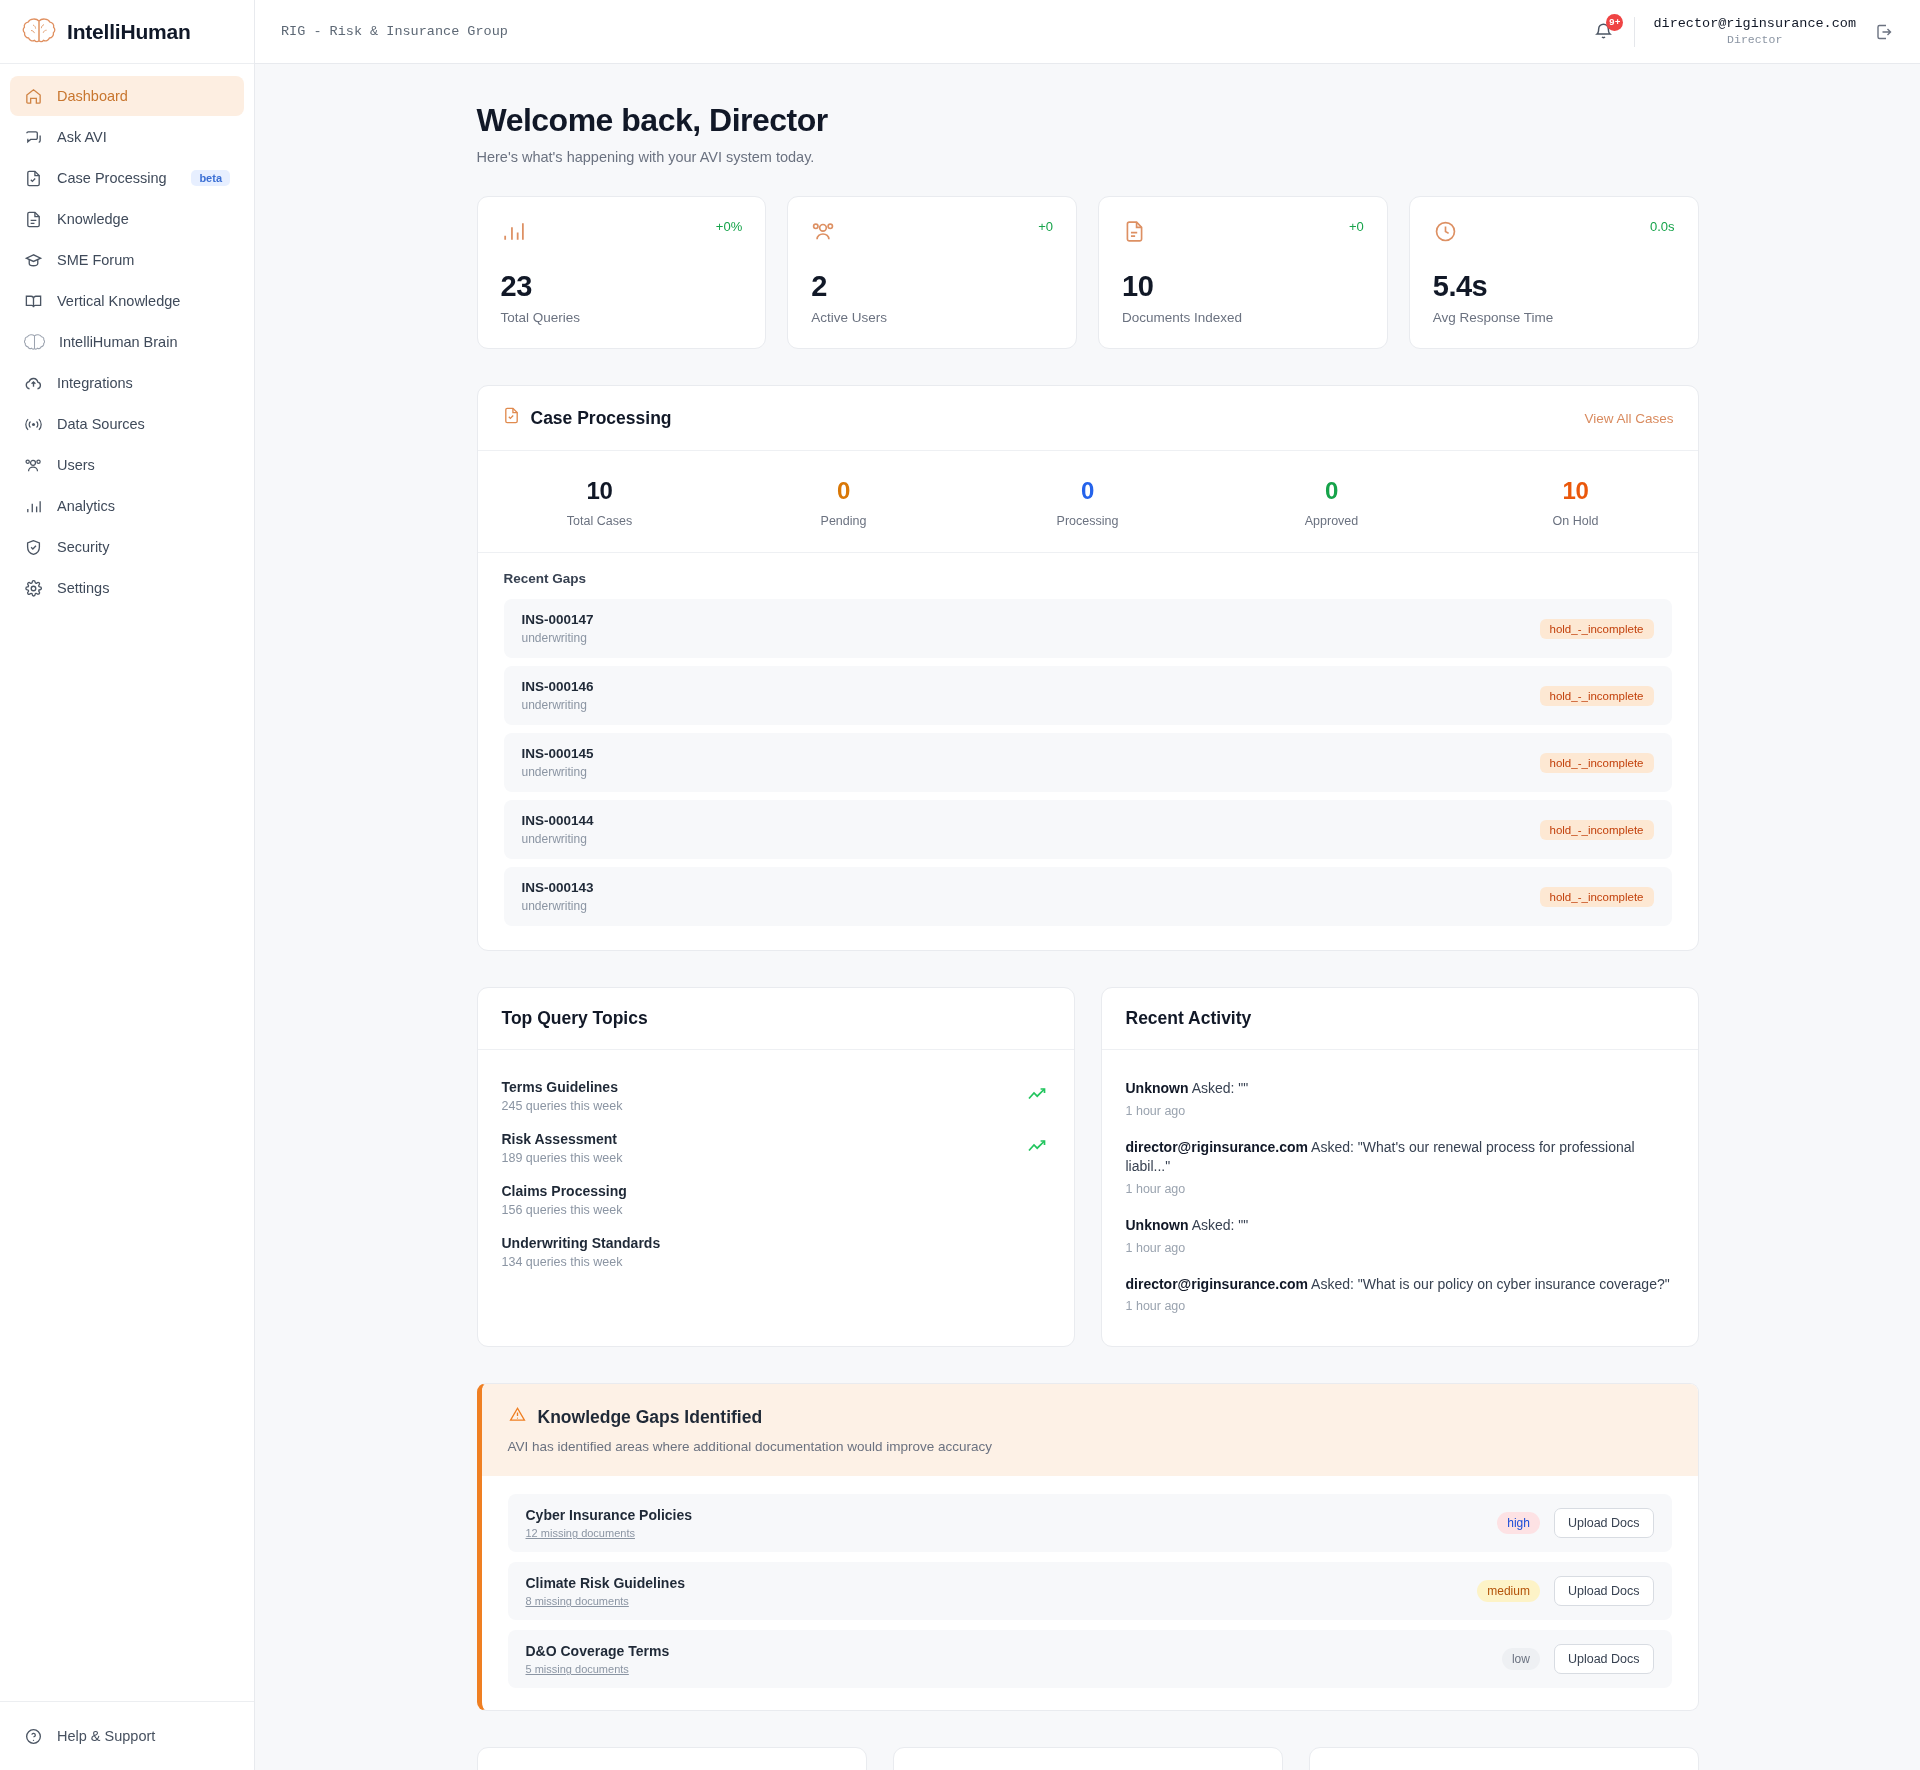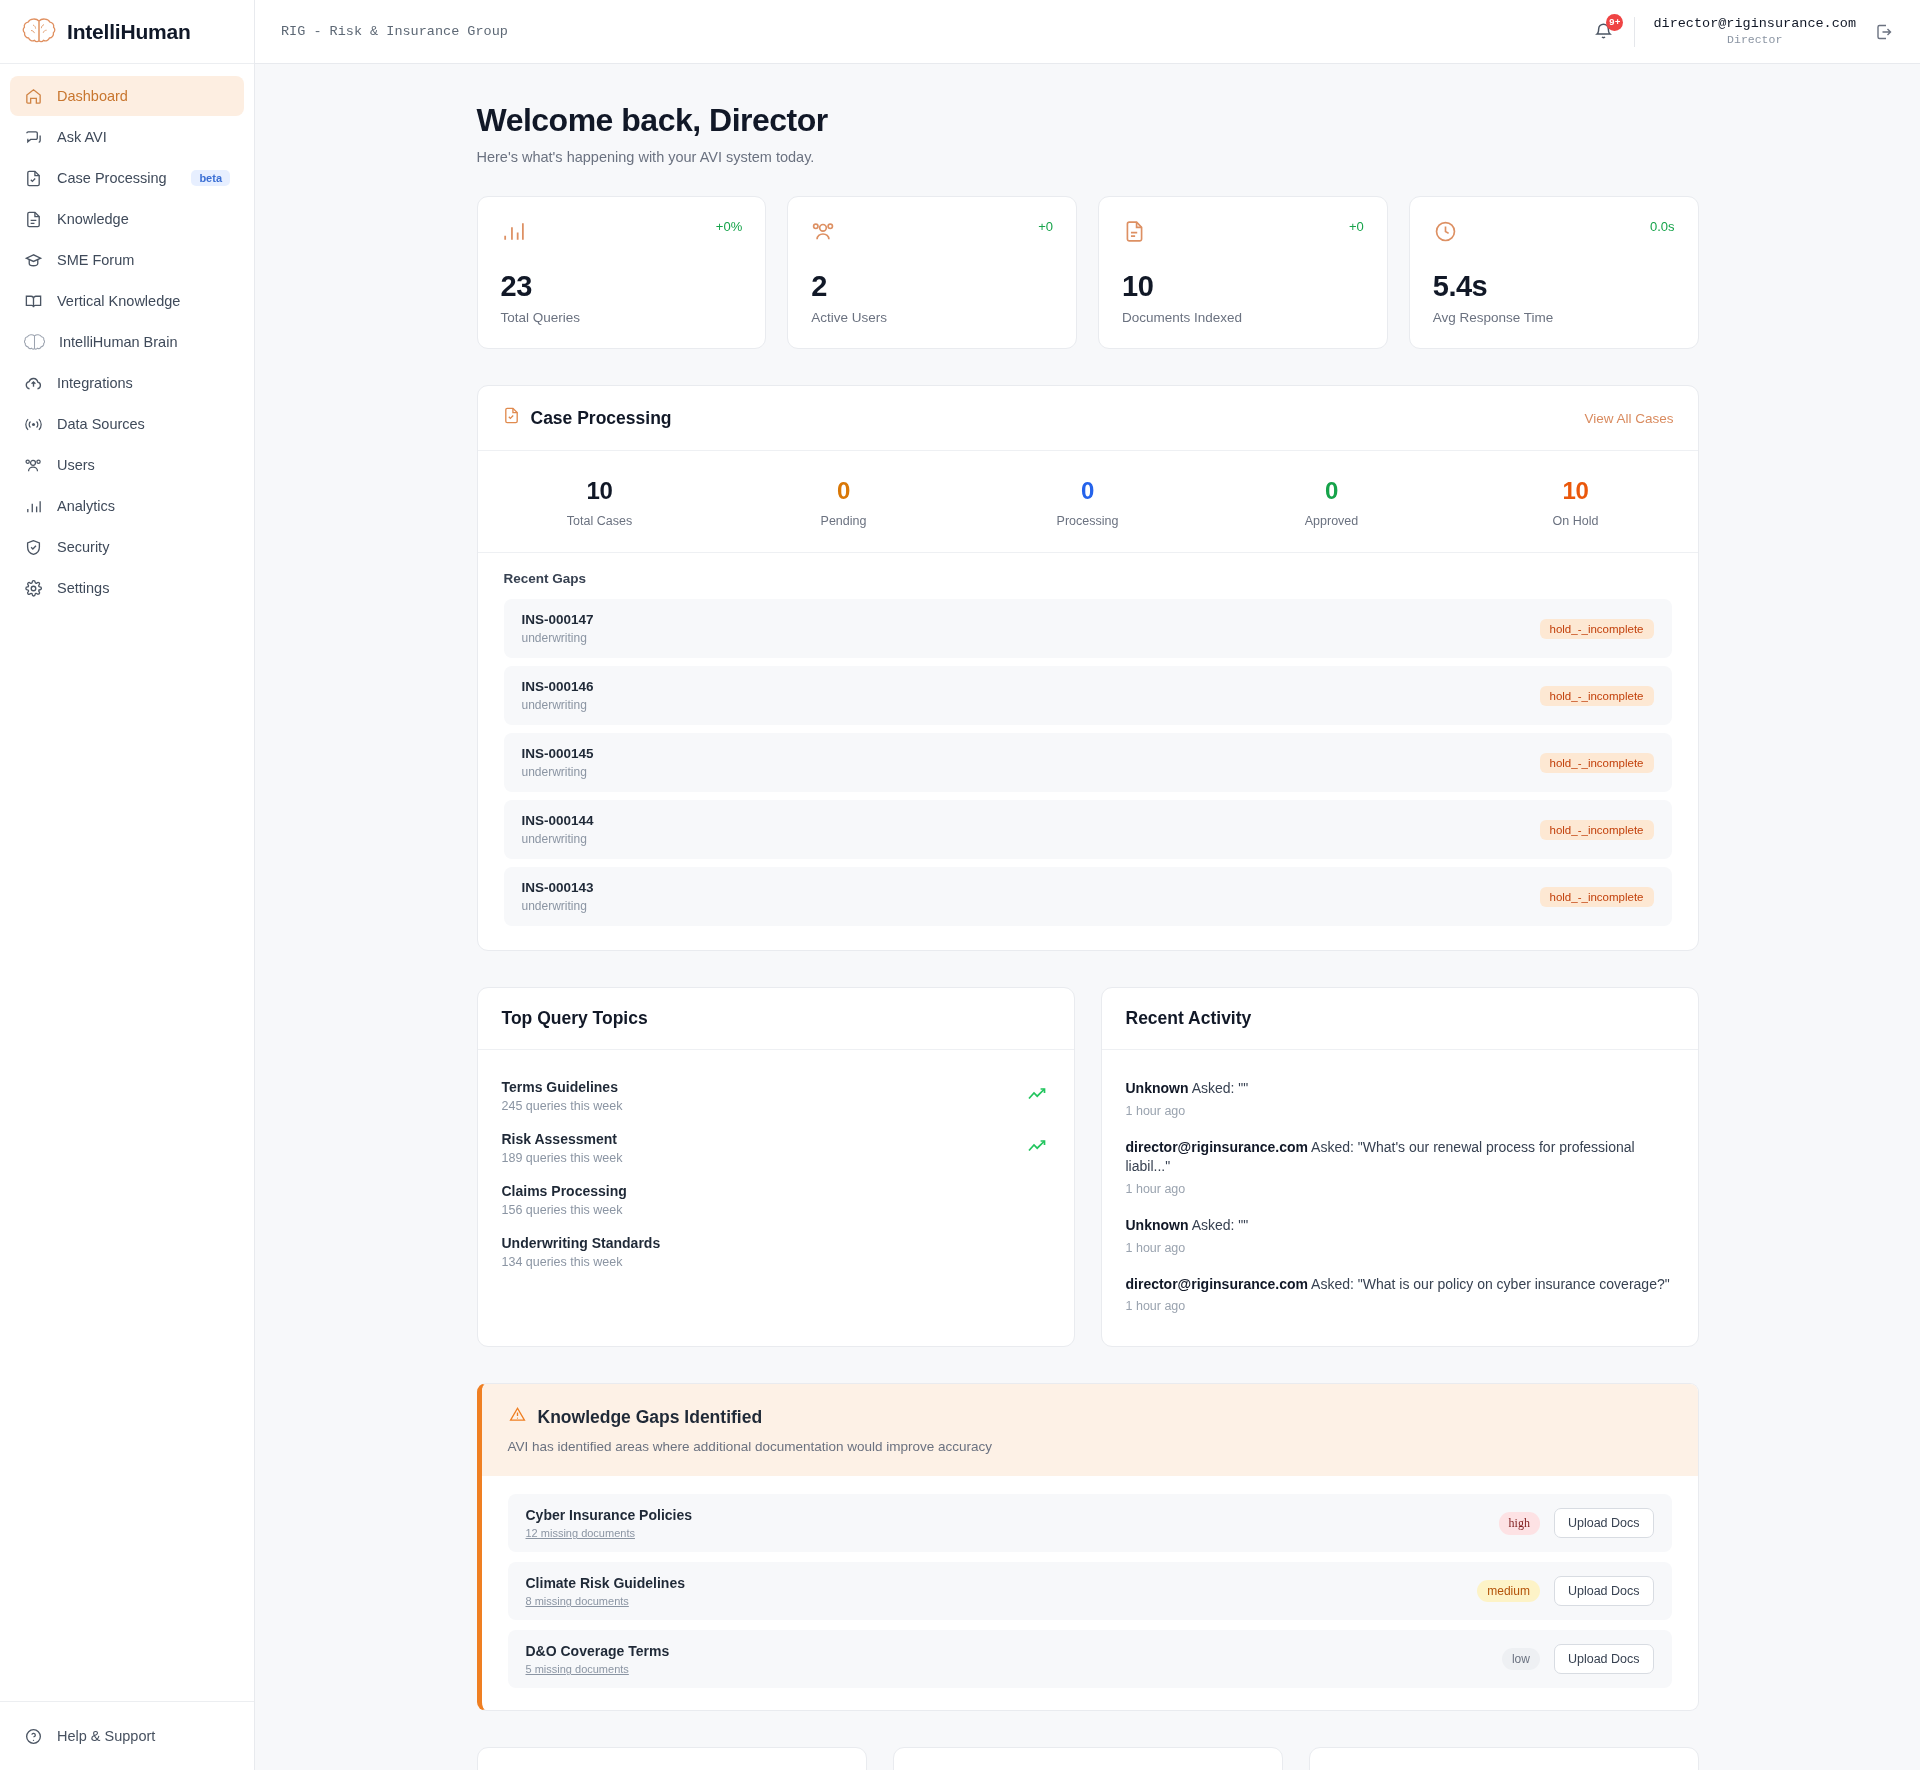--- a/index.html
+++ b/index.html
@@ -131,21 +131,21 @@
   }
   .gaps-head { background: #fdf1e6; padding: 21px 26px 22px 26px; }
   .gaps-title { font-size: 17.5px; font-weight: 600; color: #1f2937; display: flex; align-items: center; gap: 11px; }
   .gaps-sub { font-size: 13.5px; color: #6b7280; margin-top: 10px; }
   .gaps-body { padding: 18px 26px 22px 26px; }
   .gap-row { background: #f7f8fa; border-radius: 8px; padding: 13px 18px; display: flex; align-items: center; margin-bottom: 10px; gap: 24px; }
   .gap-name { font-size: 14px; font-weight: 600; color: #1f2937; }
   .gap-meta { font-size: 11px; color: #8b95a3; margin-top: 4px; text-decoration: underline; }
   .gap-right { margin-left: auto; display: flex; align-items: center; gap: 14px; }
   .sev { font-size: 12px; padding: 4px 10px; border-radius: 11px; font-weight: 500; }
-  .sev.high { background: #fde2e4; color: #7f1d1d; font-family: Liberation Serif, serif; }
+  .sev.high { background: #fde2e4; color: #1d4ed8; }
   .sev.medium { background: #fdf3c7; color: #b45309; }
   .sev.low { background: #eef0f3; color: #6b7280; }
   .upload-btn {
     border: 1px solid #d8dce2; background: #fff; border-radius: 7px;
     font-size: 12.5px; color: #374151; padding: 7px 13px; cursor: pointer;
     font-family: "Liberation Sans", sans-serif;
   }
 
   
   .actions { display: grid; grid-template-columns: repeat(3,1fr); gap: 26px; margin-top: 36px; }

